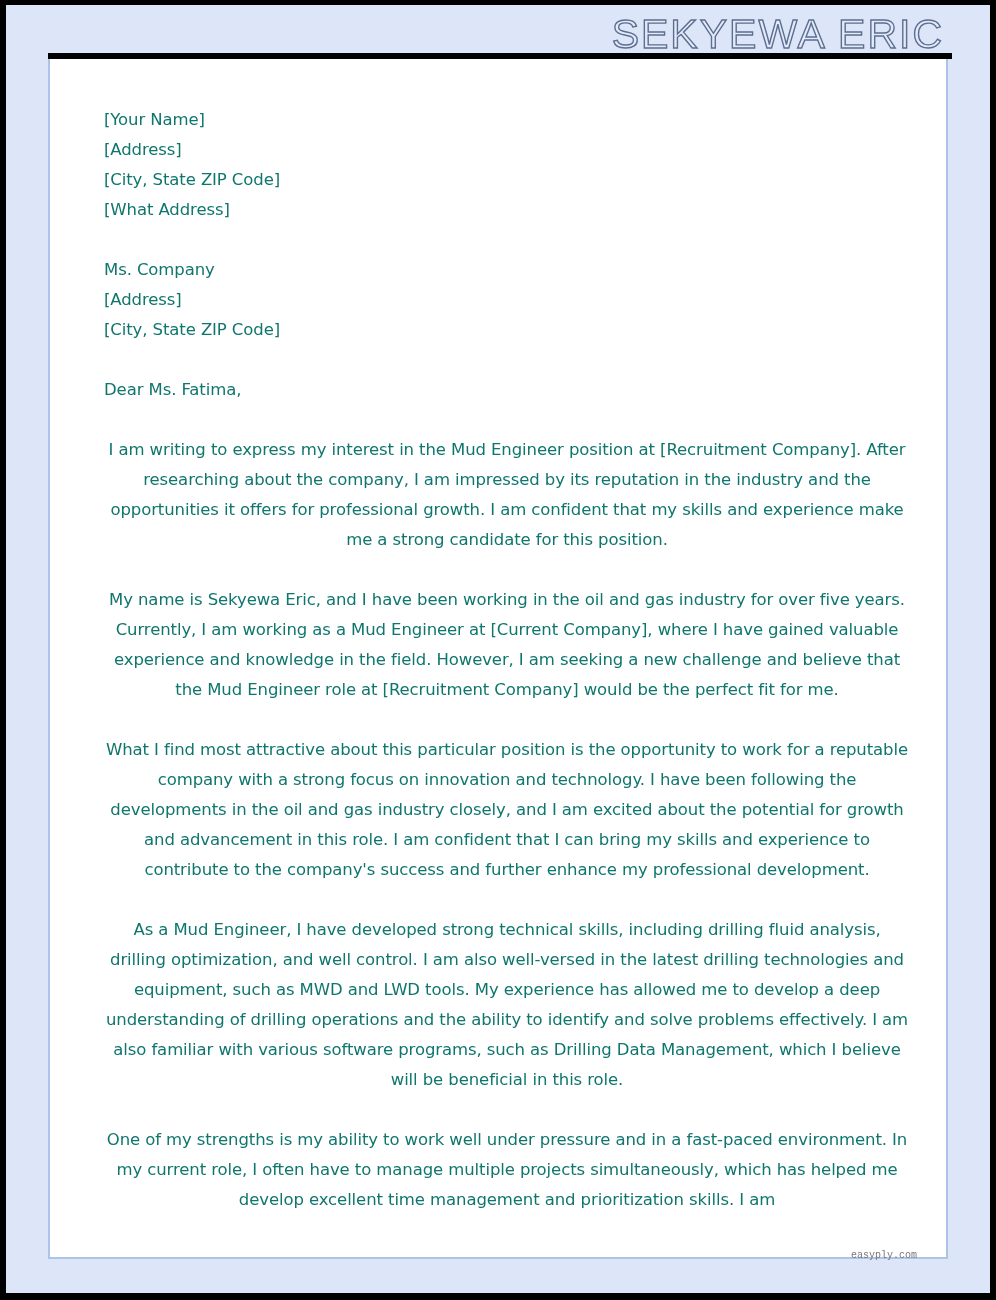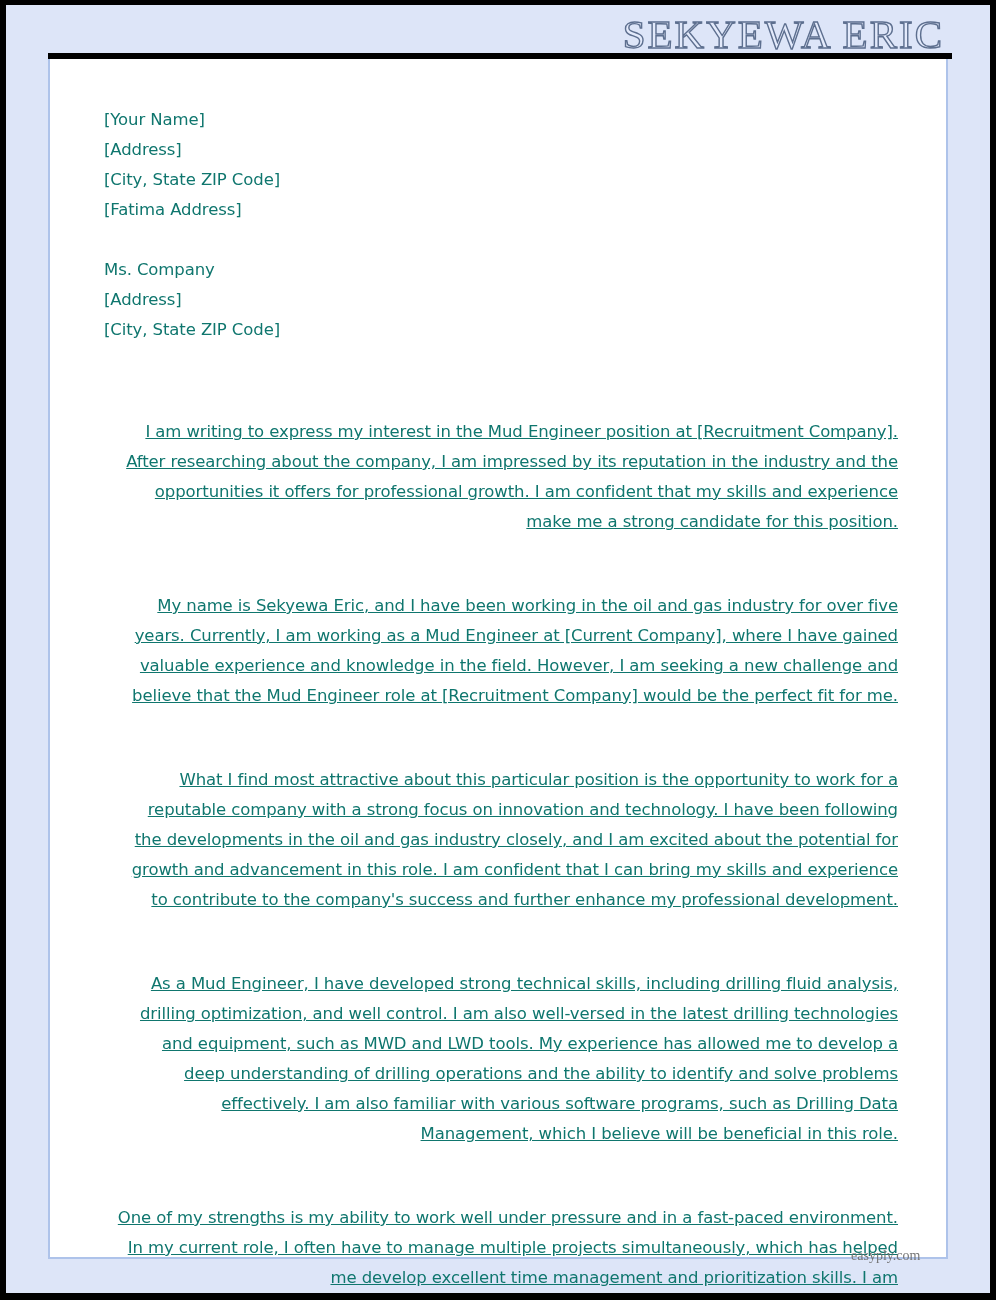--- a/index.html
+++ b/index.html
@@ -34,21 +34,21 @@
     top: 0;
     width: 984px;
     height: 48px;
     background: #dde5f8;
   }
 
   #doc-title {
     position: absolute;
     right: 46px;
     top: 7px;
-    font-family: Liberation Serif, serif;
+    font-family: Liberation Sans, sans-serif;
     font-size: 41px;
     font-weight: 400;
     letter-spacing: 2.0px;
     line-height: 44px;
     color: #e3eafb;
     -webkit-text-stroke: 1.4px #5d6f8f;
     text-stroke: 1.4px #5d6f8f;
     white-space: nowrap;
   }
 
@@ -91,34 +91,33 @@
 
   .addr-line {
     white-space: nowrap;
   }
 
   .block-gap {
     height: 30px;
   }
 
   .para {
-    margin: 12px;
-    text-align: right;
-    text-decoration: underline;
+    margin: 0;
+    text-align: center;
   }
 
   .para + .block-gap { }
 
   
   #watermark {
     position: absolute;
     left: 845px;
     top: 1243px;
-    font-family: Liberation Serif, serif;
-    font-size: 14px;
+    font-family: Liberation Mono, monospace;
+    font-size: 10px;
     line-height: 16px;
     color: #6f6f6f;
     white-space: nowrap;
     opacity: 0.95;
   }
 </style>
 </head>
 <body>
 
 <div id="page">
@@ -130,33 +129,34 @@
   <div id="title-rule"></div>
 
   <div id="letter-sheet"></div>
 
   <div id="letter-body">
 
     <div>
       <div class="addr-line">[Your Name]</div>
       <div class="addr-line">[Address]</div>
       <div class="addr-line">[City, State ZIP Code]</div>
-      <div class="addr-line">[Fatima Address]</div>
+      <div class="addr-line">[What Address]</div>
     </div>
 
     <div class="block-gap"></div>
 
     <div>
       <div class="addr-line">Ms. Company</div>
       <div class="addr-line">[Address]</div>
       <div class="addr-line">[City, State ZIP Code]</div>
     </div>
 
     <div class="block-gap"></div>
 
+    <div class="addr-line">Dear Ms. Fatima,</div>
 
     <div class="block-gap"></div>
 
     <p class="para">I am writing to express my interest in the Mud Engineer position at [Recruitment Company]. After researching about the company, I am impressed by its reputation in the industry and the opportunities it offers for professional growth. I am confident that my skills and experience make me a strong candidate for this position.</p>
 
     <div class="block-gap"></div>
 
     <p class="para">My name is Sekyewa Eric, and I have been working in the oil and gas industry for over five years. Currently, I am working as a Mud Engineer at [Current Company], where I have gained valuable experience and knowledge in the field. However, I am seeking a new challenge and believe that the Mud Engineer role at [Recruitment Company] would be the perfect fit for me.</p>
 
     <div class="block-gap"></div>

